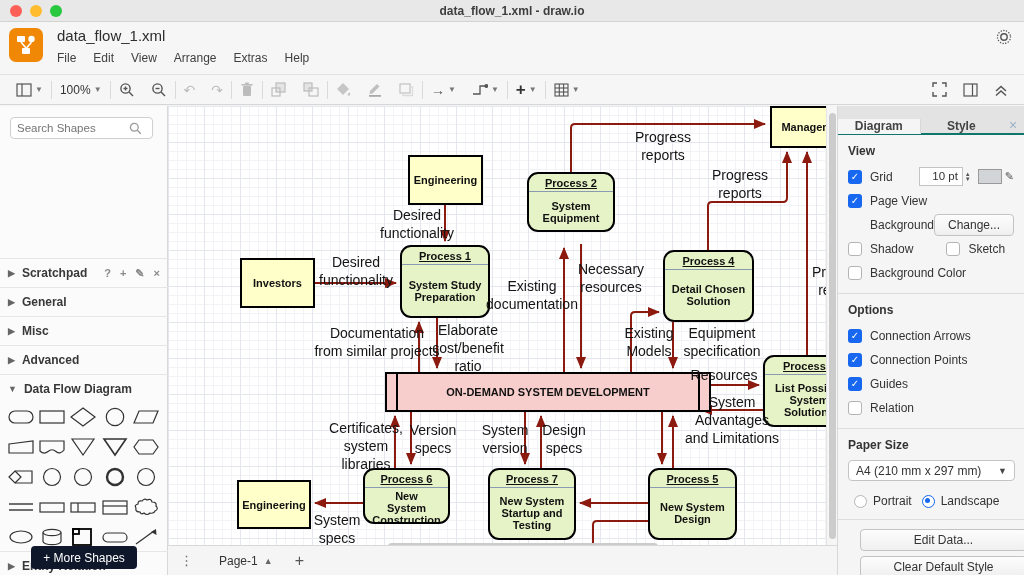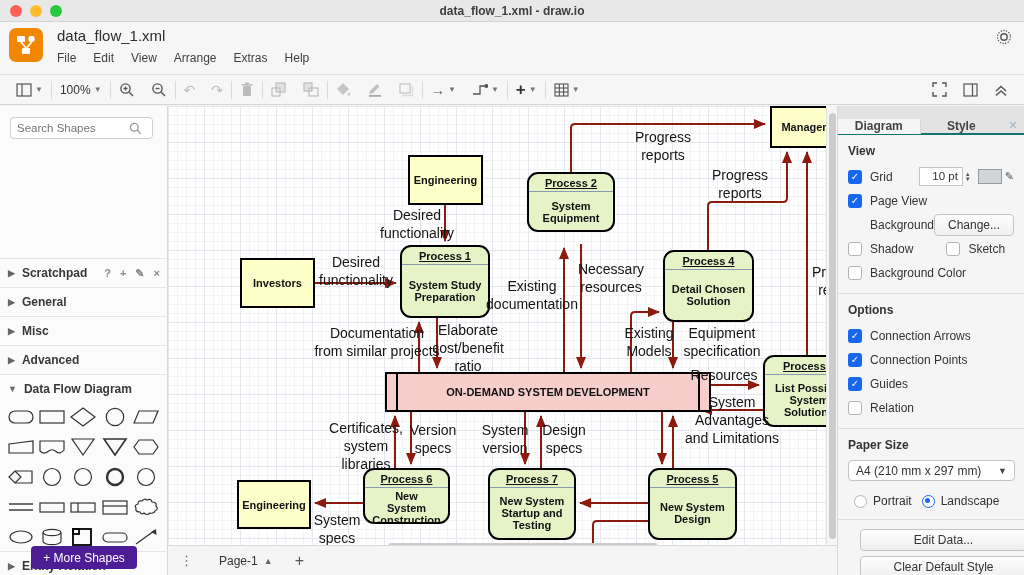--- a/index.html
+++ b/index.html
@@ -35,21 +35,21 @@
   
   .sidebar { position:absolute; left:0; top:106px; width:168px; height:469px; background:#fbfbfb; border-right:1px solid #d8d8d8; }
   .search-box { position:absolute; left:10px; top:11px; width:143px; height:22px; background:#fff; border:1px solid #cfcfcf; border-radius:4px; display:flex; align-items:center; padding:0 6px; }
   .search-box input { border:none; outline:none; width:112px; font-size:11.5px; color:#666; background:transparent; font-family:"Liberation Sans",sans-serif; }
   .sec { position:absolute; left:0; width:168px; height:29px; border-top:1px solid #e6e6e6; display:flex; align-items:center; padding:0 8px; font-weight:bold; font-size:12px; color:#383838; }
   .sec .chev { font-size:9px; color:#666; margin-right:7px; }
   .sp-actions { margin-left:auto; display:flex; gap:9px; color:#8a8a8a; font-size:11px; }
   .shape-grid { position:absolute; left:6px; top:300px; width:156px; display:grid; grid-template-columns:repeat(5,1fr); row-gap:8px; }
   .shape-cell { width:30px; height:22px; display:flex; align-items:center; justify-content:center; }
   .shape-cell svg { display:block; }
-  .more-shapes { position:absolute; left:31px; top:440px; width:106px; height:23px; background:#4c1d95; color:#fff; border:none; border-radius:4px; font-size:12px; font-family:"Liberation Sans",sans-serif; }
+  .more-shapes { position:absolute; left:31px; top:440px; width:106px; height:23px; background:#0f172a; color:#fff; border:none; border-radius:4px; font-size:12px; font-family:"Liberation Sans",sans-serif; }
 
   
   .canvas { position:absolute; left:168px; top:106px; width:669px; height:440px; overflow:hidden; background-color:#fff;
     background-image:
       linear-gradient(to right,#e4e7ed 1px,transparent 1px),
       linear-gradient(to bottom,#e4e7ed 1px,transparent 1px),
       linear-gradient(to right,#f2f3f7 1px,transparent 1px),
       linear-gradient(to bottom,#f2f3f7 1px,transparent 1px);
     background-size:36px 36px,36px 36px,9px 9px,9px 9px; border-bottom:1px solid #d8d8d8; }
   .edges { position:absolute; left:0; top:0; }

